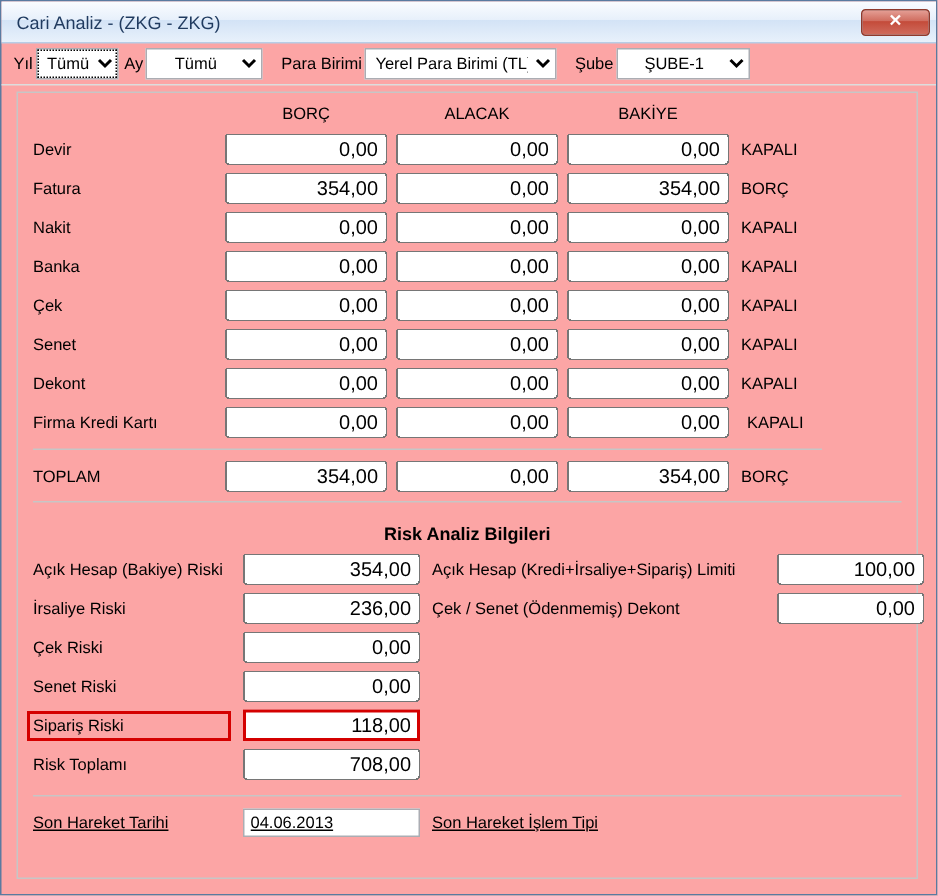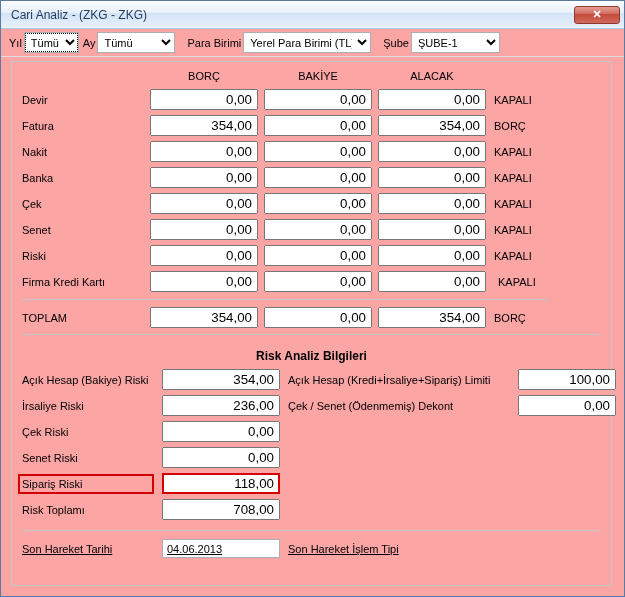--- a/index.html
+++ b/index.html
@@ -49,20 +49,21 @@
     padding: 4px 8px;
     border-bottom: 1px solid #ddd;
   }
   .filterbar label { margin-right: 2px; }
   select, input[type=text] {
     font: inherit;
     border: 1px solid #abadb3;
     background: #fff;
     height: 19px;
     padding: 0 2px;
+    text-align: center;
   }
   select { height: 21px; }
   .sel-yil { width: 55px; }
   .sel-ay { width: 78px; }
   .sel-para { width: 128px; }
   .sel-sube { width: 89px; }
   .panel {
     position: absolute;
     left: 10px; right: 12px;
     top: 60px;
@@ -163,22 +164,22 @@
     <select class="sel-sube">
       <option>ŞUBE-1</option>
     </select>
   </div>
 
   <div class="panel">
 
     <div class="grid">
       <div></div>
       <div class="hdr">BORÇ</div>
+      <div class="hdr">ALACAK</div>
       <div class="hdr">BAKİYE</div>
-      <div class="hdr">ALACAK</div>
       <div></div>
 
       <div class="rowlabel">Devir</div>
       <input class="cell-input" value="0,00" style="">
       <input class="cell-input" value="0,00" style="">
       <input class="cell-input" value="0,00" style="">
       <div class="status">KAPALI</div>
 
       <div class="rowlabel">Fatura</div>
       <input class="cell-input" value="354,00" style="">
@@ -203,21 +204,21 @@
       <input class="cell-input" value="0,00" style="">
       <input class="cell-input" value="0,00" style="">
       <div class="status">KAPALI</div>
 
       <div class="rowlabel">Senet</div>
       <input class="cell-input" value="0,00" style="">
       <input class="cell-input" value="0,00" style="">
       <input class="cell-input" value="0,00" style="">
       <div class="status">KAPALI</div>
 
-      <div class="rowlabel">Riski</div>
+      <div class="rowlabel">Dekont</div>
       <input class="cell-input" value="0,00" style="">
       <input class="cell-input" value="0,00" style="">
       <input class="cell-input" value="0,00" style="">
       <div class="status">KAPALI</div>
 
       <div class="rowlabel">Firma Kredi Kartı</div>
       <input class="cell-input" value="0,00" style="">
       <input class="cell-input" value="0,00" style="">
       <input class="cell-input" value="0,00" style="">
       <div class="status" style="padding-left:6px;">KAPALI</div>

